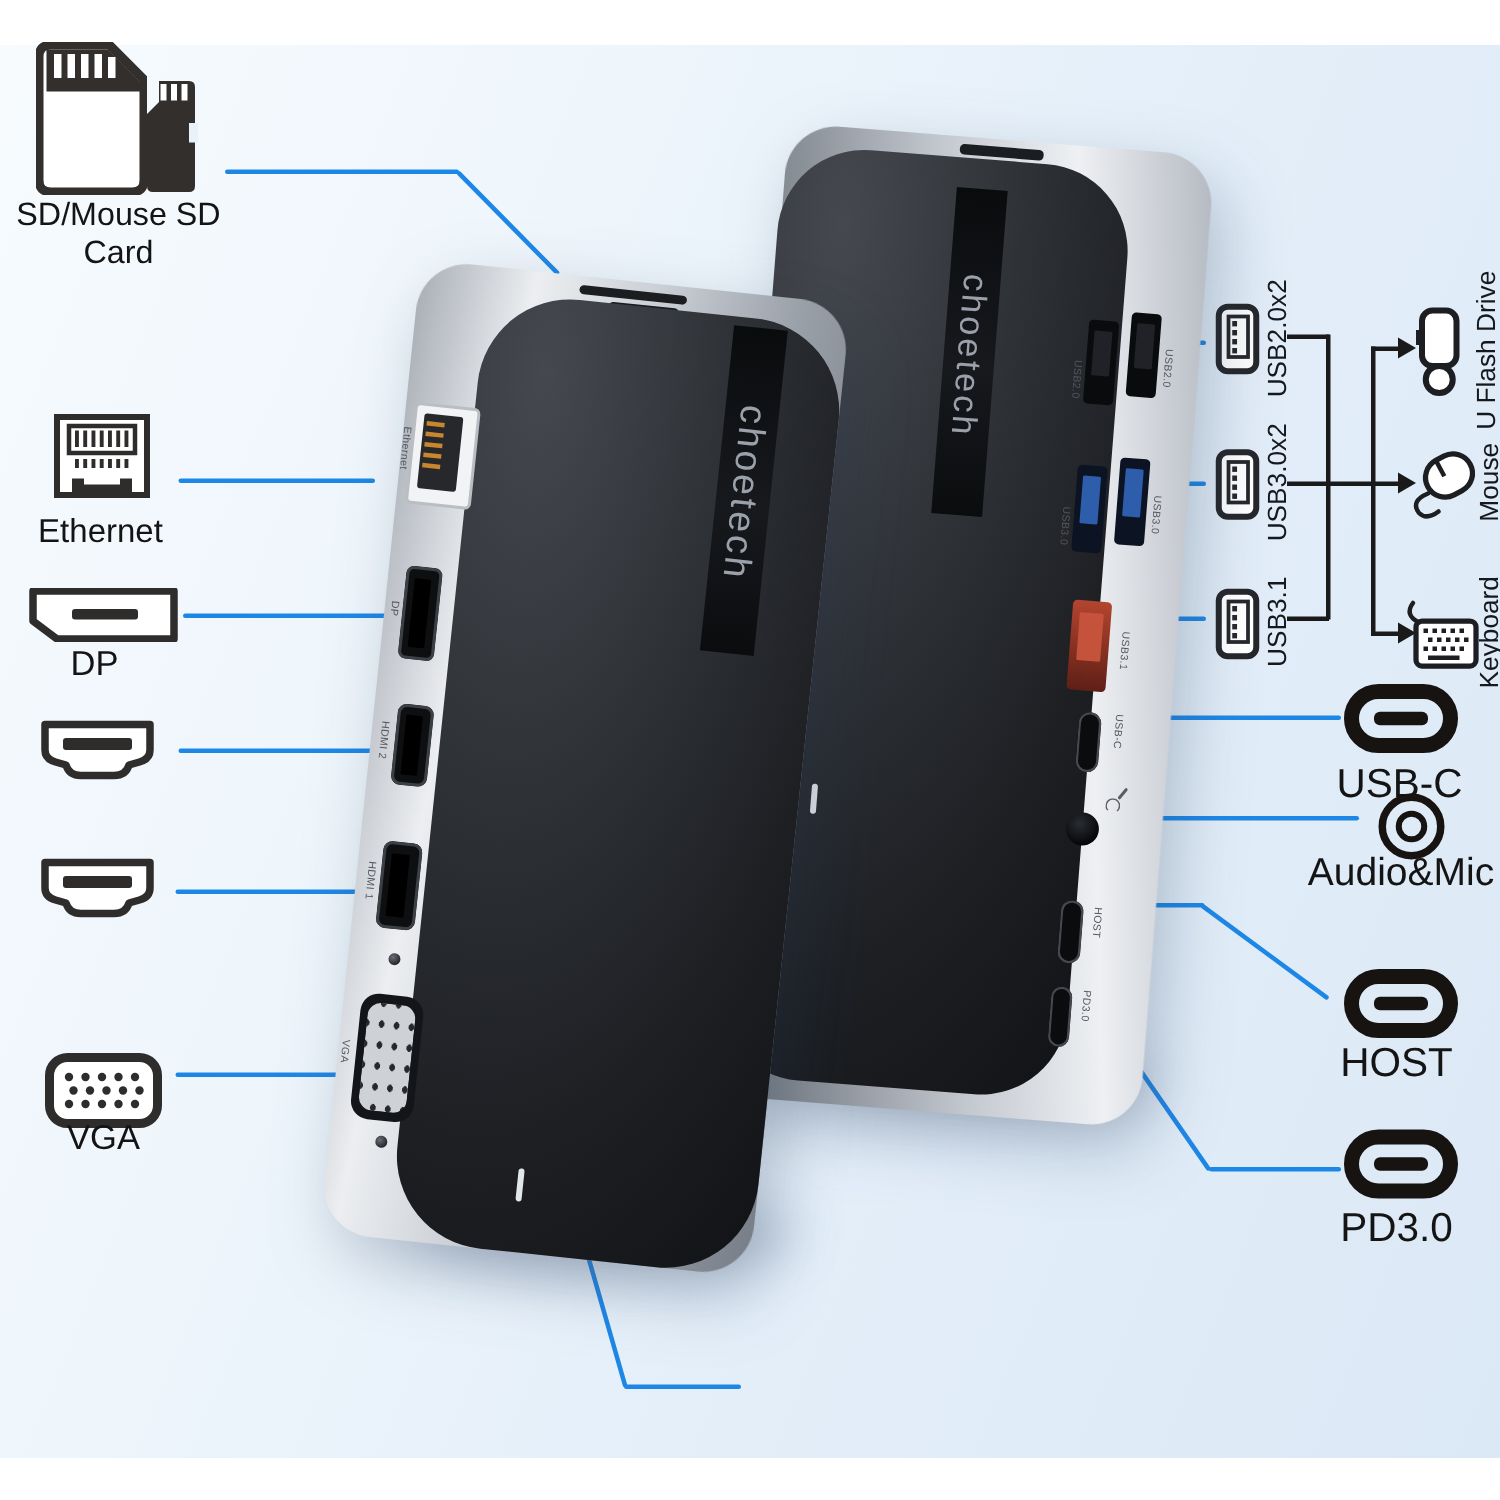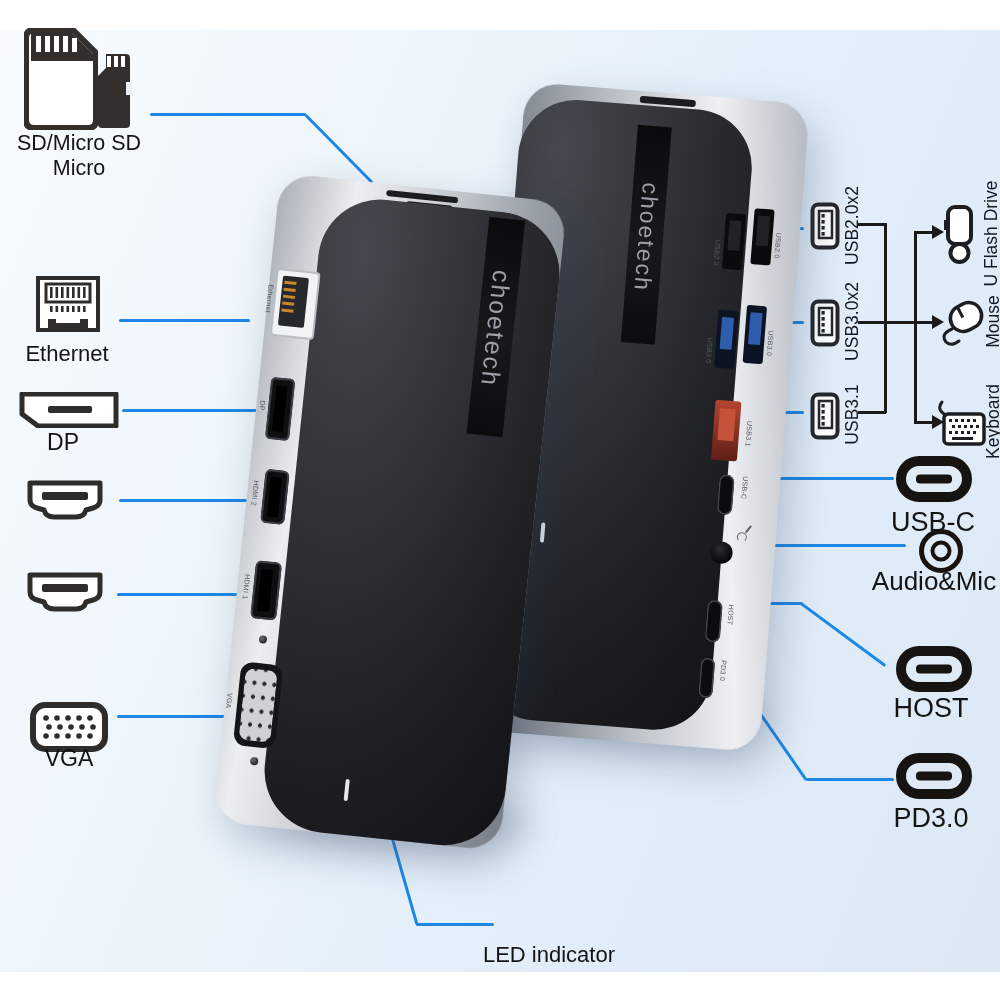--- a/index.html
+++ b/index.html
@@ -92,22 +92,22 @@
     <rect x="48" y="10" width="5" height="14" fill="#fff"></rect>
   </svg>
   <svg class="abs" style="left:96px;top:52px" width="36" height="78" viewBox="0 0 36 78">
     <path d="M10 2 H30 Q34 2 34 6 V72 Q34 76 30 76 H6 Q2 76 2 72 V24 L10 16 Z" fill="#322f2d"></path>
     <rect x="11" y="4" width="4" height="11" fill="#fff"></rect>
       <rect x="18" y="4" width="4" height="11" fill="#fff"></rect>
     <rect x="25" y="4" width="4" height="11" fill="#fff"></rect>
     <rect x="30" y="30" width="6" height="13" fill="#e9f2fa"></rect>
   </svg>
   <div class="lbl" style="left:0;top:131px;width:158px;font-size:21.5px;line-height:25px">
-    <div>SD/Micro SD</div>
-    <div>Micro</div>
+    <div>SD/Mouse SD</div>
+    <div>Card</div>
   </div>
 
   <svg class="abs" style="left:36px;top:276px" width="64" height="56" viewBox="0 0 64 56">
     <rect x="2" y="2" width="60" height="52" fill="#fff" stroke="#2f2d2b" stroke-width="4"></rect>
     <rect x="10" y="8" width="44" height="18" fill="none" stroke="#2f2d2b" stroke-width="3"></rect>
     <rect x="14" y="11" width="2.6" height="11" fill="#2f2d2b"></rect>
       <rect x="19.5" y="11" width="2.6" height="11" fill="#2f2d2b"></rect>
     <rect x="25" y="11" width="2.6" height="11" fill="#2f2d2b"></rect>
       <rect x="30.5" y="11" width="2.6" height="11" fill="#2f2d2b"></rect>
     <rect x="36" y="11" width="2.6" height="11" fill="#2f2d2b"></rect>
@@ -243,21 +243,20 @@
   <div class="cpill" style="left:896px;top:646px;width:56px;height:26px">
       <div class="cbar"></div>
     </div>
   <div class="lbl" style="left:851px;top:693px;width:160px;font-size:27px">HOST</div>
 
   <div class="cpill" style="left:896px;top:753px;width:56px;height:26px">
       <div class="cbar"></div>
     </div>
   <div class="lbl" style="left:851px;top:803px;width:160px;font-size:27px">PD3.0</div>
 
-  <div class="lbl" style="left:449px;top:942px;width:200px;font-size:22px">LED indicator</div>
 
   <div class="shadow" style="left:530px;top:698px;width:240px;height:44px"></div>
   <div class="shadow" style="left:275px;top:798px;width:255px;height:50px"></div>
 
   <div class="device" style="left:500px;top:92px;width:285px;height:650px;transform:rotate(4.5deg)">
     <div class="silverbody r"></div>
     <div class="slot" style="left:115px;top:5px;width:56px;height:7px"></div>
     <div class="slot" style="left:141px;top:16px;width:48px;height:5px"></div>
     <div class="face" style="left:-2px;top:14px;width:234px;height:622px"></div>
     <div class="band" style="left:115px;top:34px;width:34px;height:218px"></div>

